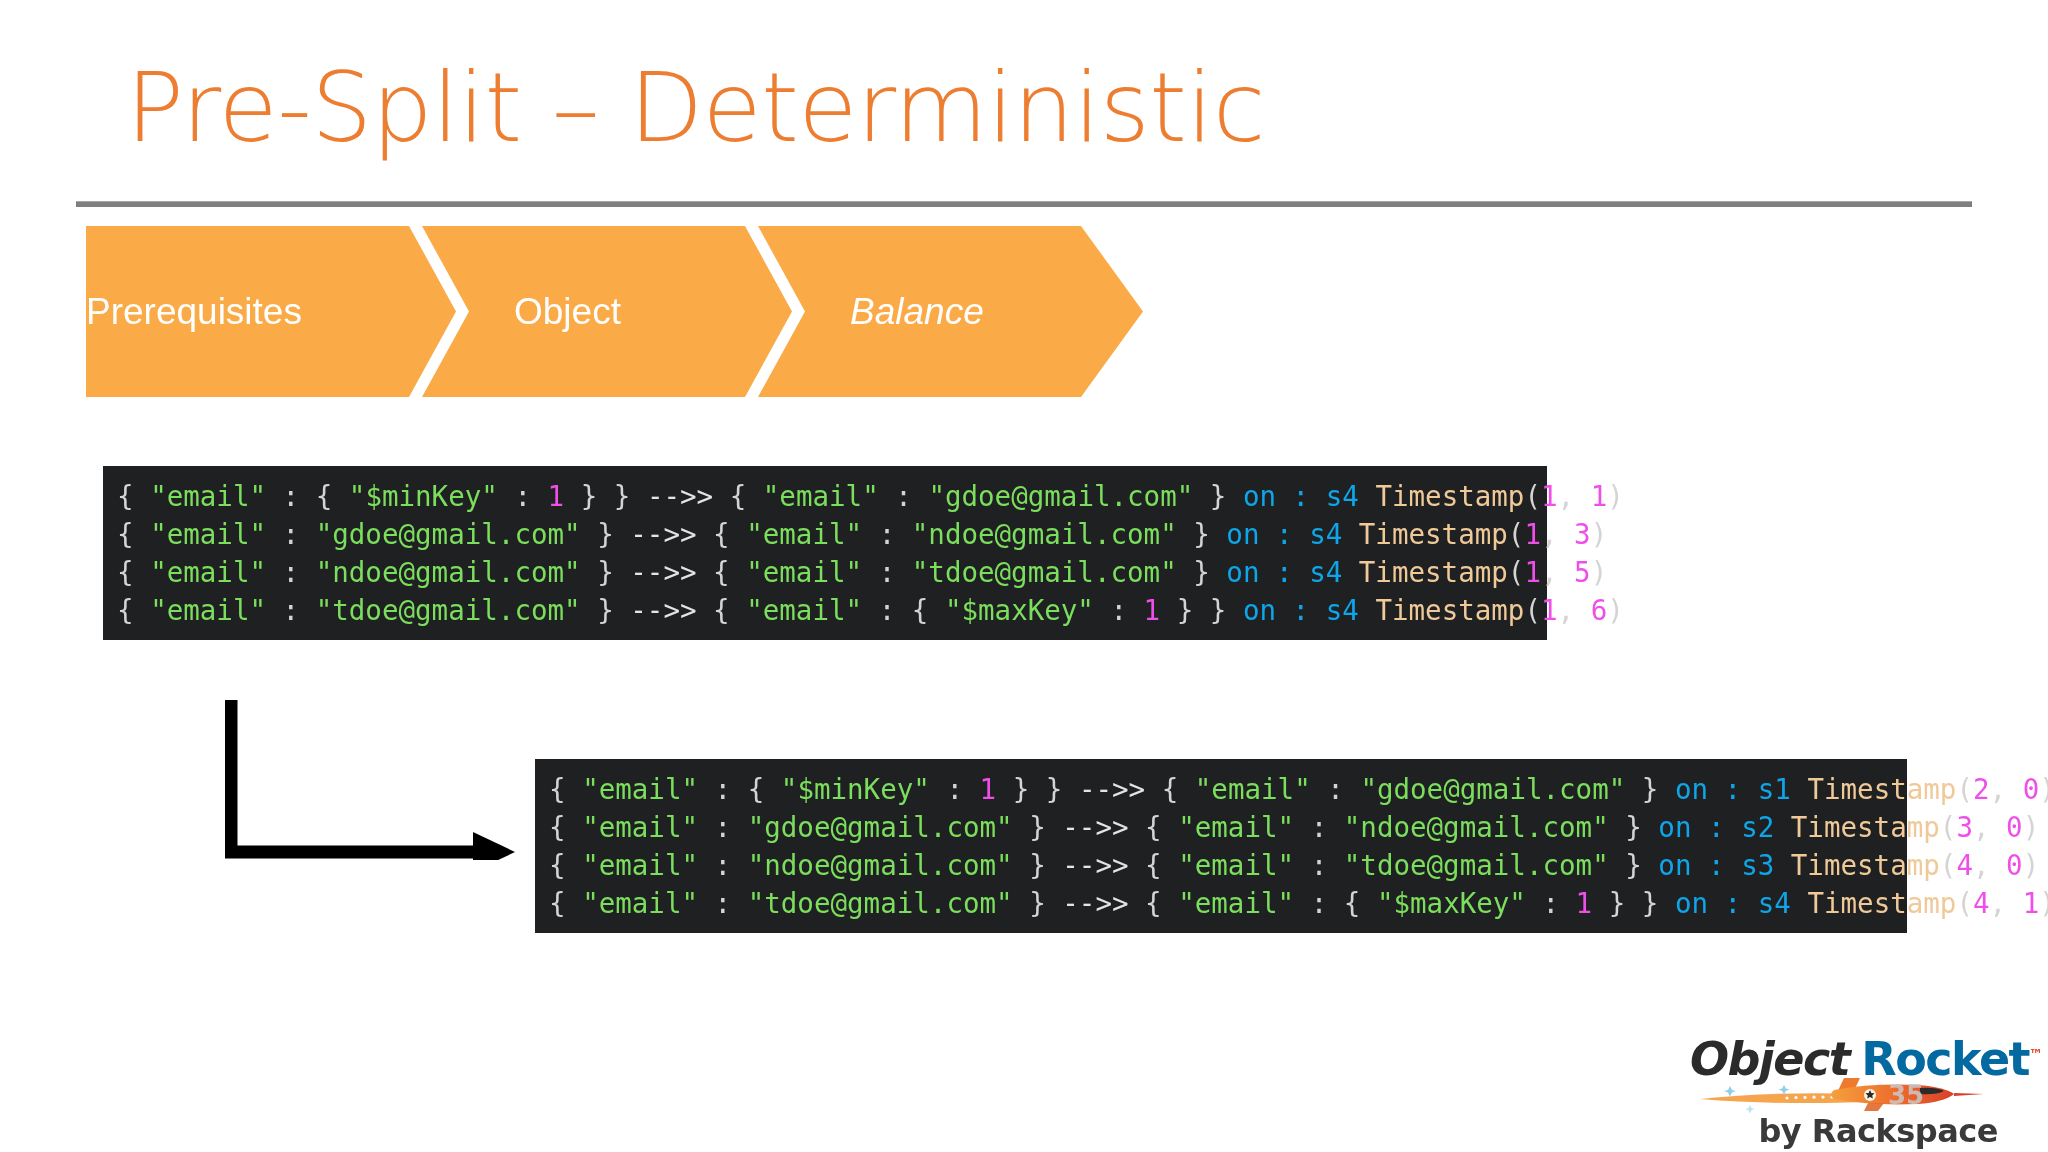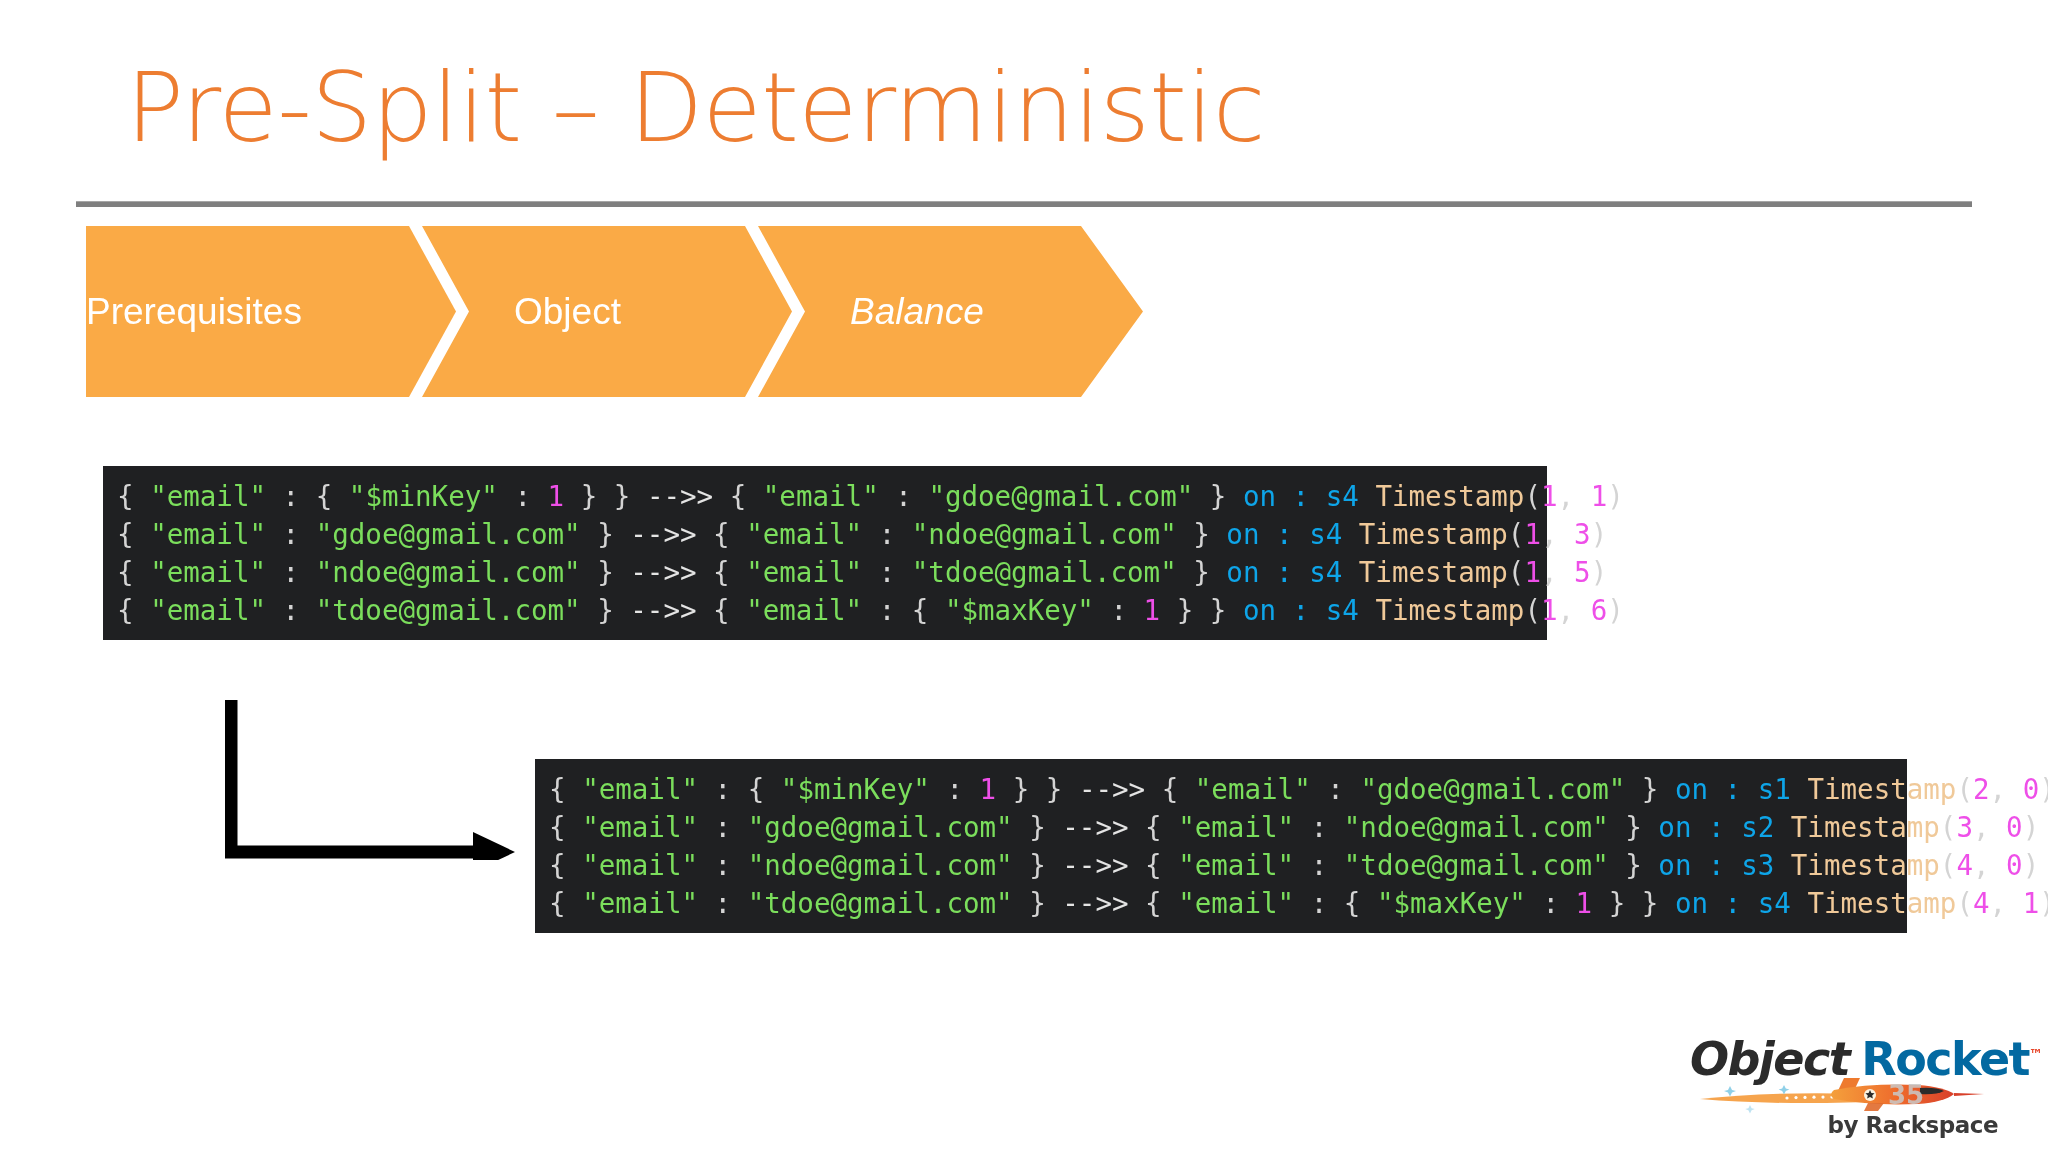--- a/index.html
+++ b/index.html
@@ -170,21 +170,21 @@
     top: 42px;
     width: 300px;
     height: 40px;
   }
   #logo-tagline {
     position: absolute;
     right: 2px;
     top: 80px;
     font-family: "DejaVu Sans", sans-serif;
     font-weight: bold;
-    font-size: 23px;
+    font-size: 32px;
     color: #3A3A3A;
     letter-spacing: -0.5px;
     white-space: nowrap;
   }
 </style>
 </head>
 <body>
 
 <div id="slide">
 

